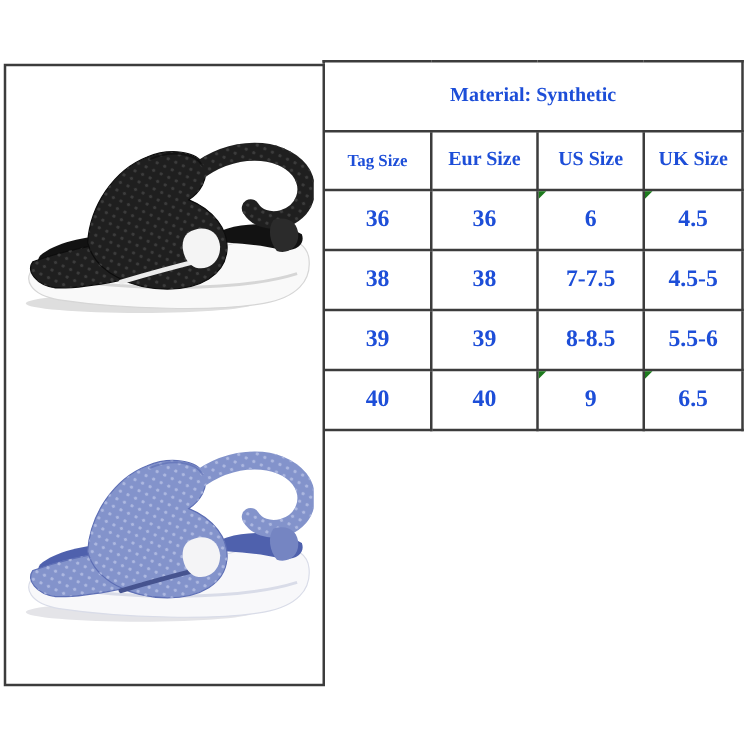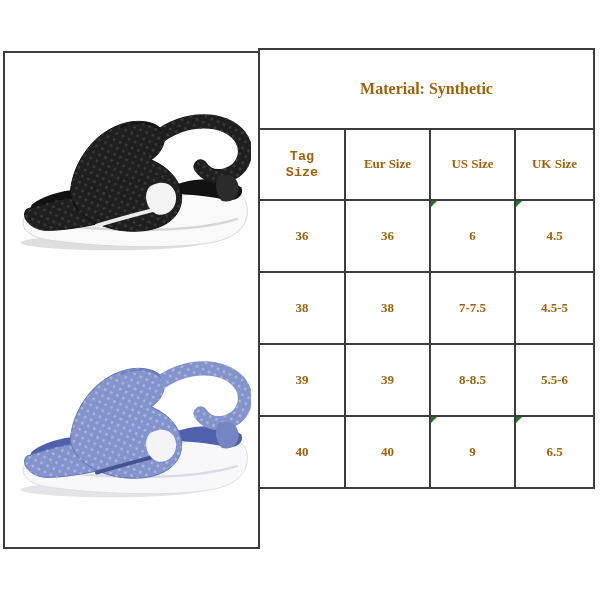--- a/index.html
+++ b/index.html
@@ -20,27 +20,27 @@
   figure.product-image{margin:0;flex:1;display:flex;align-items:center;justify-content:center;}
   figure.product-image svg{width:238px;height:162px;display:block;}
 
   
   table.size-table{
     border-collapse:collapse;table-layout:fixed;width:335px;margin-left:-2px;
     background:#ffffff;
   }
   table.size-table td, table.size-table th{
     border:2px solid #3c3c3c;text-align:center;vertical-align:middle;
-    font-weight:bold;padding:12px;line-height:1.15;color:#a16207;
+    font-weight:bold;padding:0;line-height:1.15;color:#1d4ed8;
     font-family:"Liberation Serif", serif;
   }
   td.material-cell{height:54px;font-size:16px;}
-  th.col-head{height:45px;font-size:13px;}
-  th.col-head.sans{font-family:Liberation Mono, monospace;font-size:13.5px;}
-  td.data-cell{height:46px;font-size:13px;position:relative;}
+  th.col-head{height:45px;font-size:16px;}
+  th.col-head.sans{font-family:Liberation Serif, serif;font-size:13.5px;}
+  td.data-cell{height:46px;font-size:19px;position:relative;}
   .tri{
     position:absolute;top:0;left:0;width:0;height:0;
     border-top:6px solid #1d7a1d;border-right:6px solid transparent;
   }
 </style>
 </head>
 <body>
 
 <div class="canvas">
 

